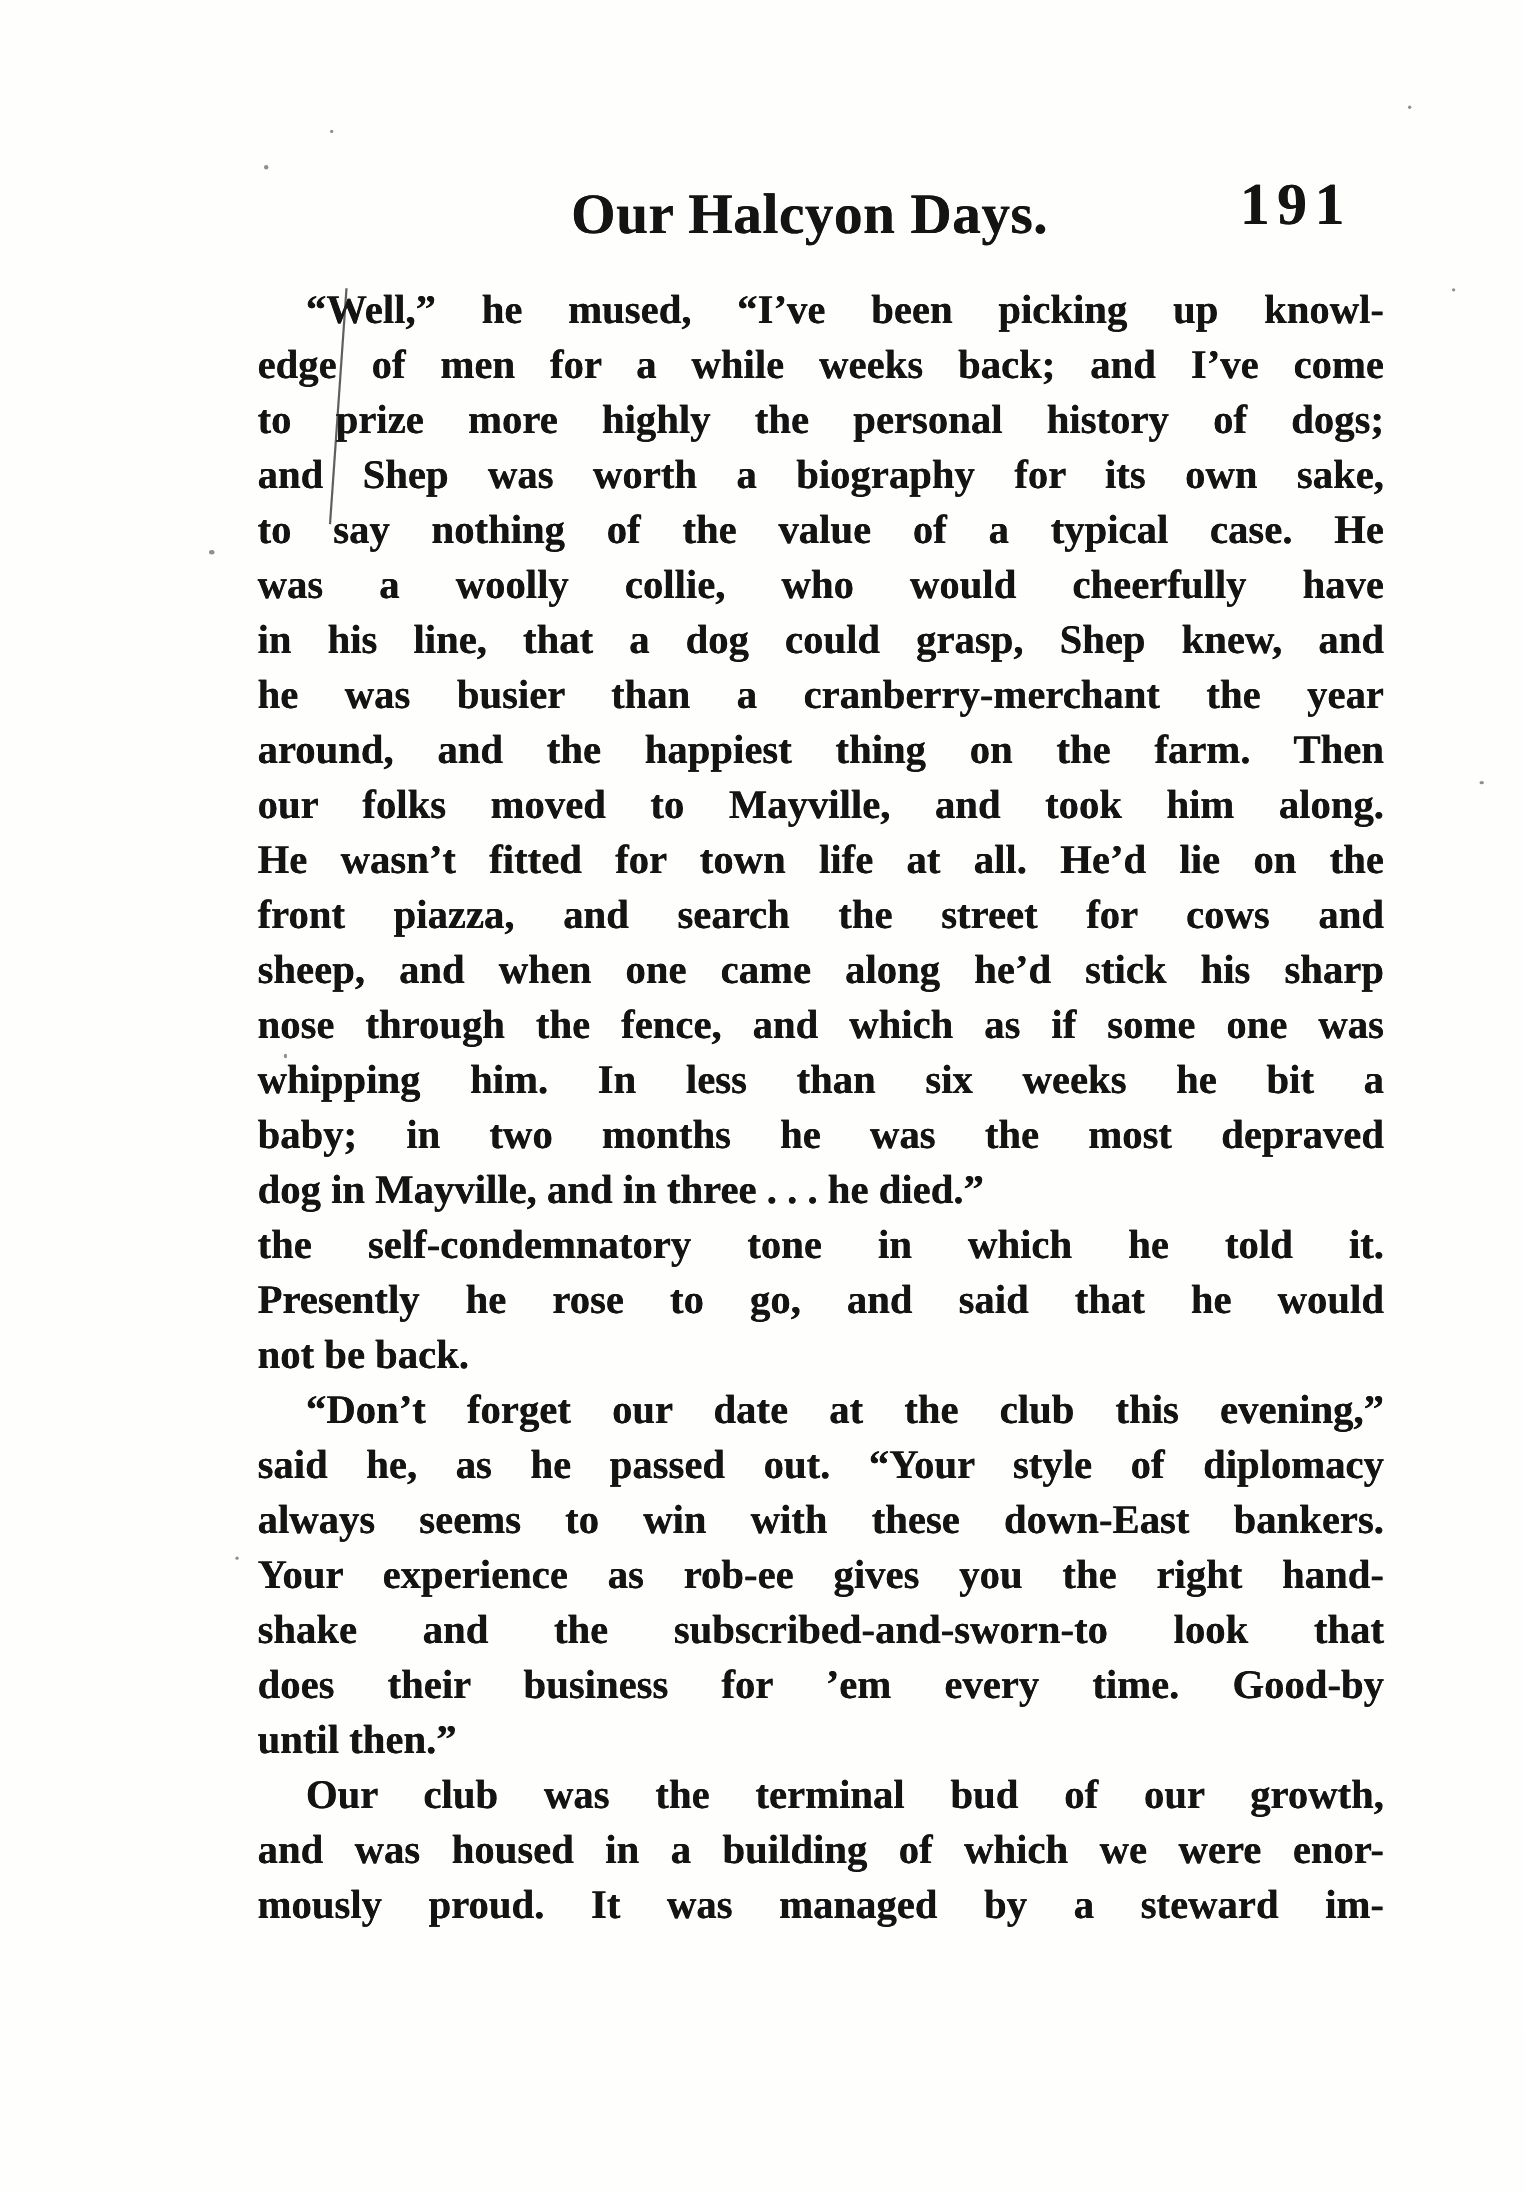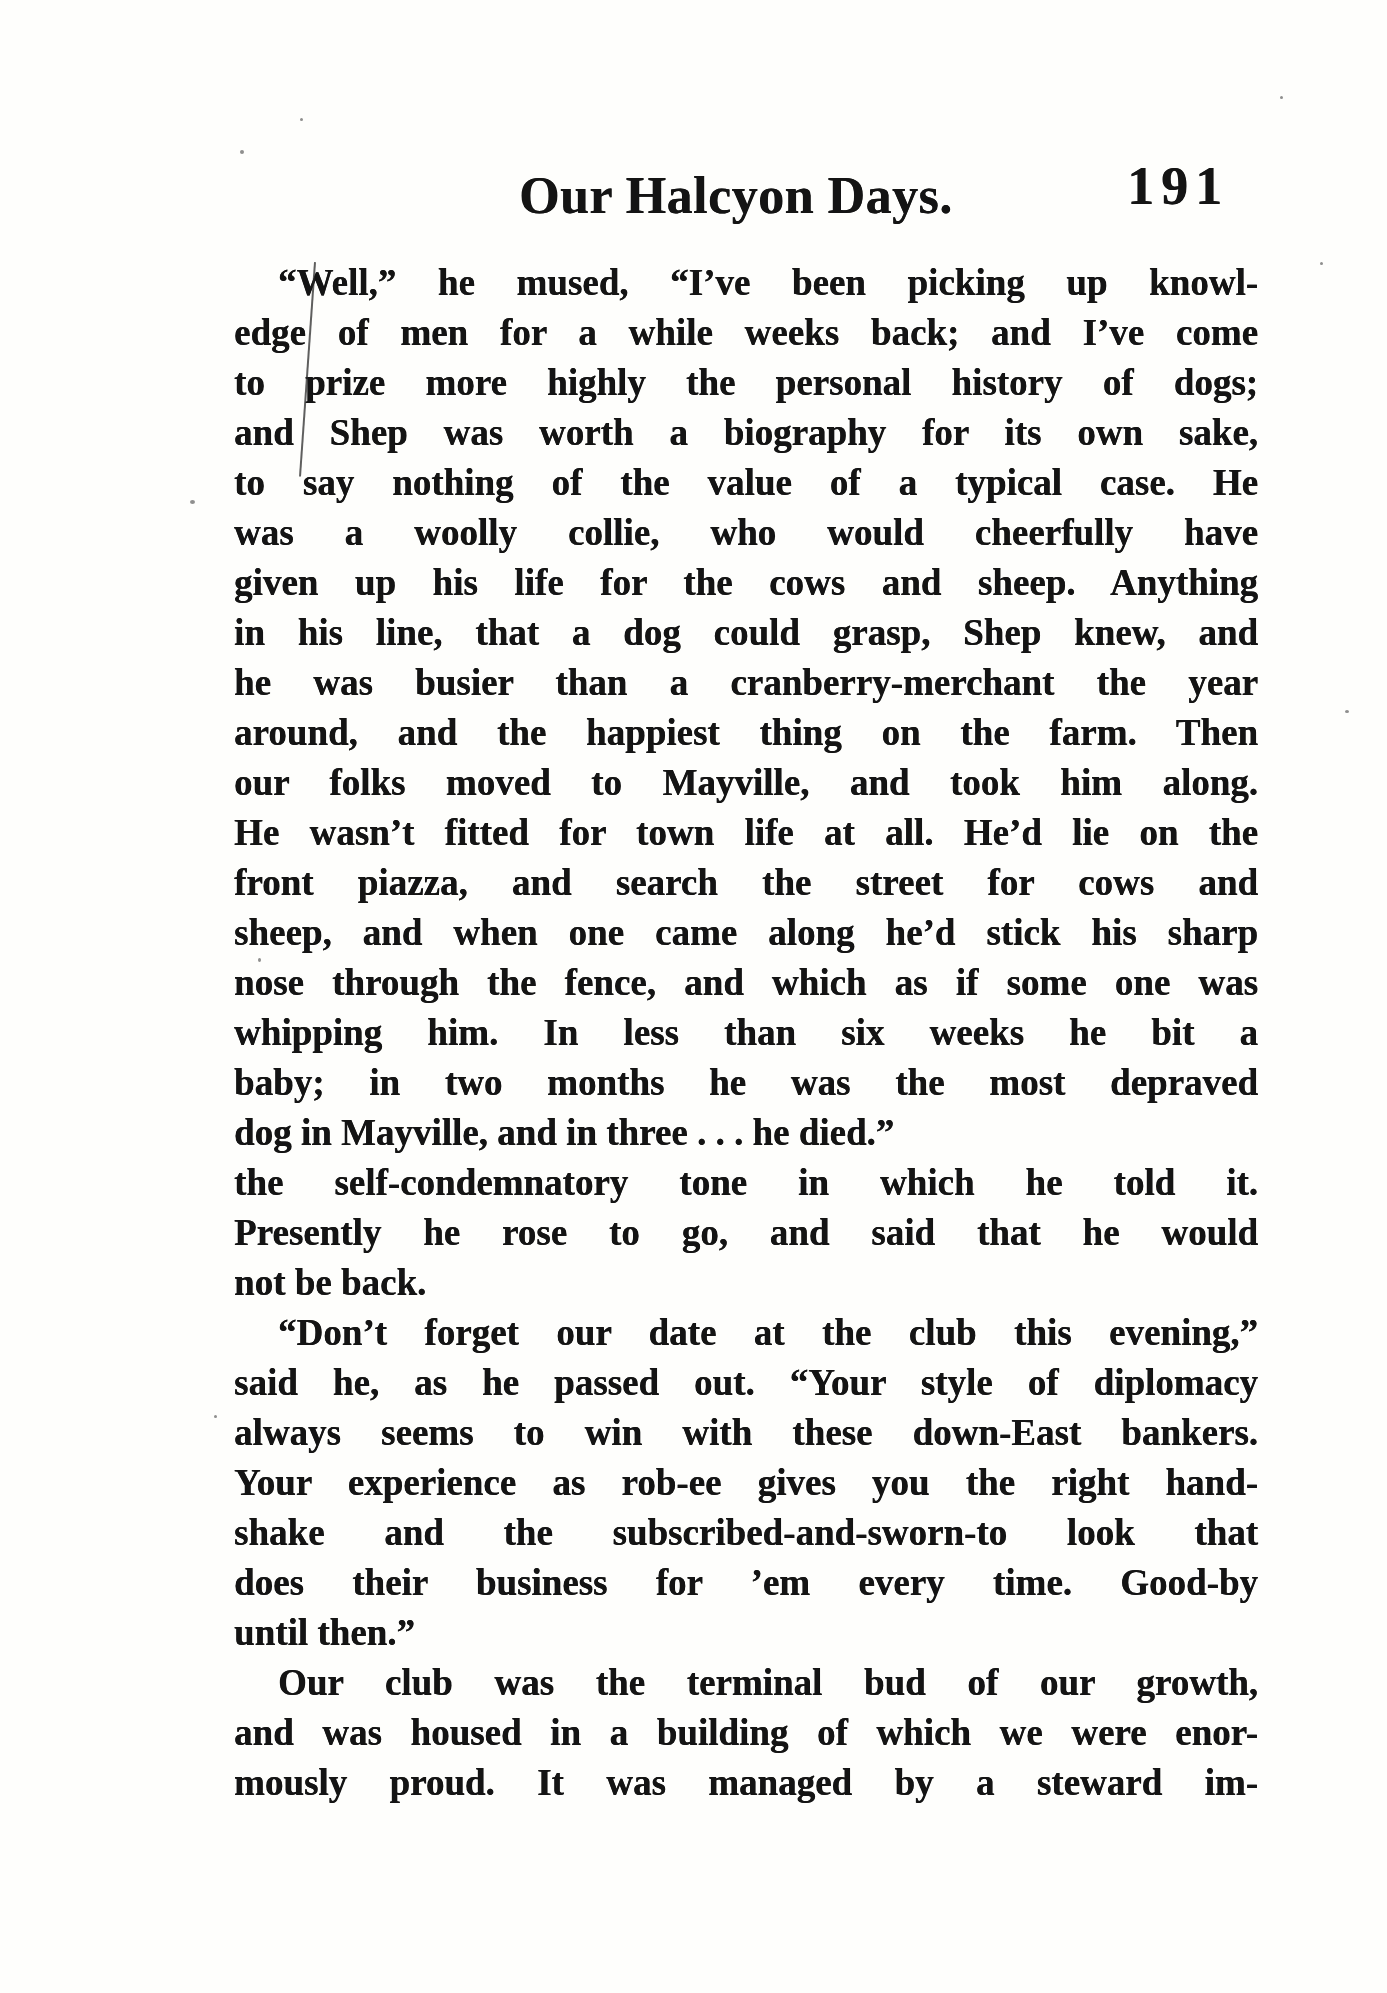--- a/index.html
+++ b/index.html
@@ -109,21 +109,20 @@
   </div>
 
   <main class="text-block" id="paragraphs">
       <div class="para">
         <div class="line just indent">“Well,” he mused, “I’ve been picking up knowl-</div>
         <div class="line just">edge of men for a while weeks back; and I’ve come</div>
         <div class="line just">to prize more highly the personal history of dogs;</div>
         <div class="line just">and Shep was worth a biography for its own sake,</div>
         <div class="line just">to say nothing of the value of a typical case. He</div>
         <div class="line just">was a woolly collie, who would cheerfully have</div>
-        <div class="line just">given up his life for the cows and sheep. Anything</div>
         <div class="line just">in his line, that a dog could grasp, Shep knew, and</div>
         <div class="line just">he was busier than a cranberry-merchant the year</div>
         <div class="line just">around, and the happiest thing on the farm. Then</div>
         <div class="line just">our folks moved to Mayville, and took him along.</div>
         <div class="line just">He wasn’t fitted for town life at all. He’d lie on the</div>
         <div class="line just">front piazza, and search the street for cows and</div>
         <div class="line just">sheep, and when one came along he’d stick his sharp</div>
         <div class="line just">nose through the fence, and which as if some one was</div>
         <div class="line just">whipping him. In less than six weeks he bit a</div>
         <div class="line just">baby; in two months he was the most depraved</div>

